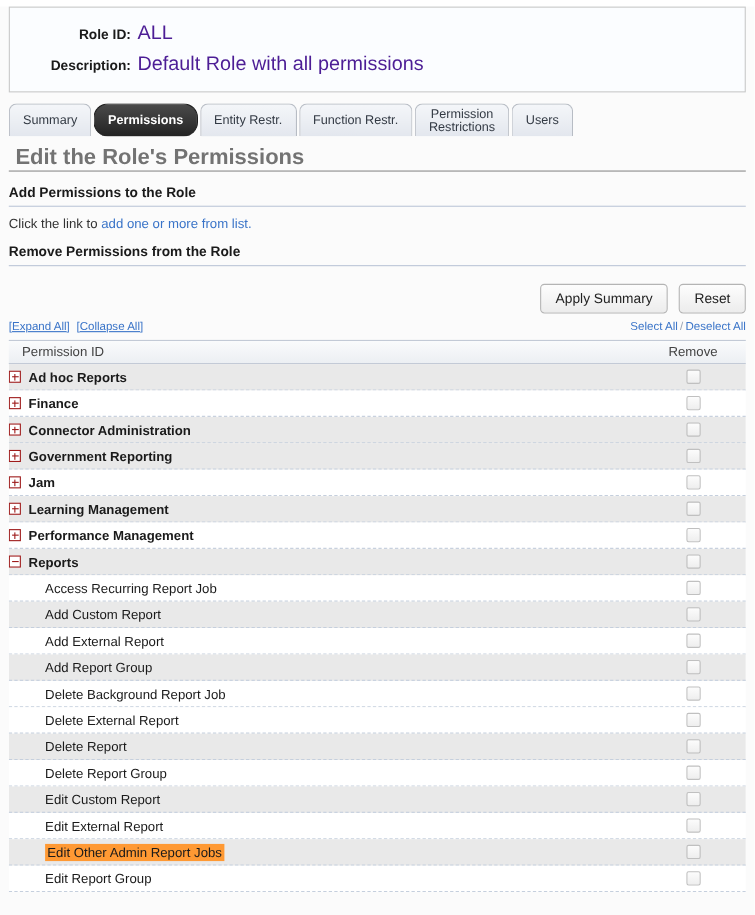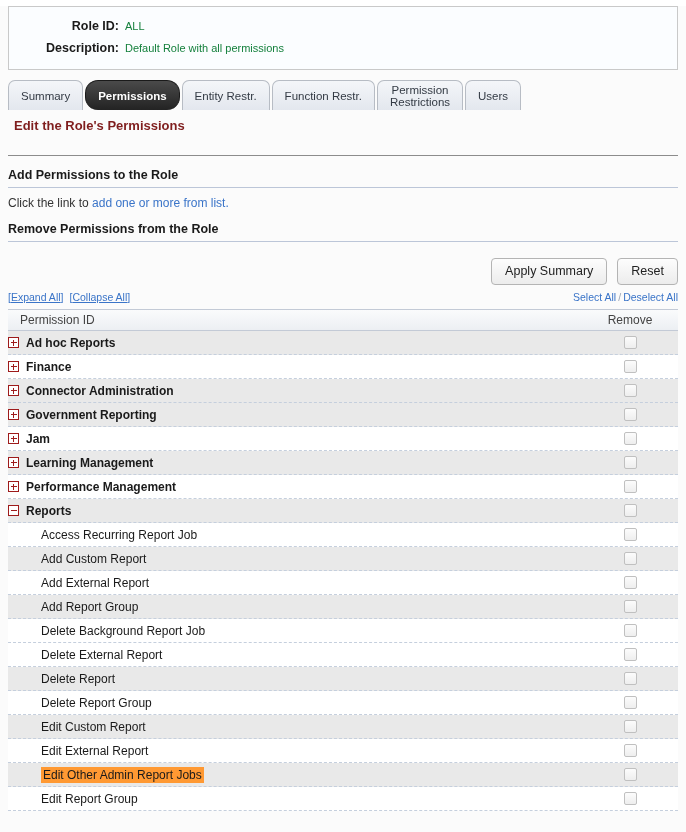--- a/index.html
+++ b/index.html
@@ -39,22 +39,22 @@
   .info-label {
     width: 110px;
     text-align: right;
     font-weight: bold;
     font-size: 12.5px;
     color: #1a1a1a;
     padding-right: 6px;
     flex: 0 0 110px;
   }
   .info-value {
-    font-size: 11px;
-    color: #15803d;
+    font-size: 18px;
+    color: #4c1d95;
   }
 
   
   .tabbar {
     margin: 8px 0 0 8px;
     display: flex;
     align-items: flex-end;
     height: 32px;
     position: relative;
   }
@@ -89,24 +89,24 @@
     font-weight: bold;
     border-radius: 13px;
   }
   .tab-label {
     white-space: pre-line;
   }
 
   
   .page-title {
     margin: 4px 8px 0 8px;
-    font-size: 13px;
+    font-size: 20px;
     font-weight: bold;
-    color: #7f1d1d;
-    padding: 4px 0 22px 6px;
+    color: #737373;
+    padding: 4px 0 0 6px;
     border-bottom: 1px solid #8c8c8c;
   }
   .sec-head {
     margin: 12px 8px 0 8px;
     font-size: 12.5px;
     font-weight: bold;
     color: #1a1a1a;
     padding: 0 0 5px 0;
     border-bottom: 1px solid #bcc6d8;
   }

